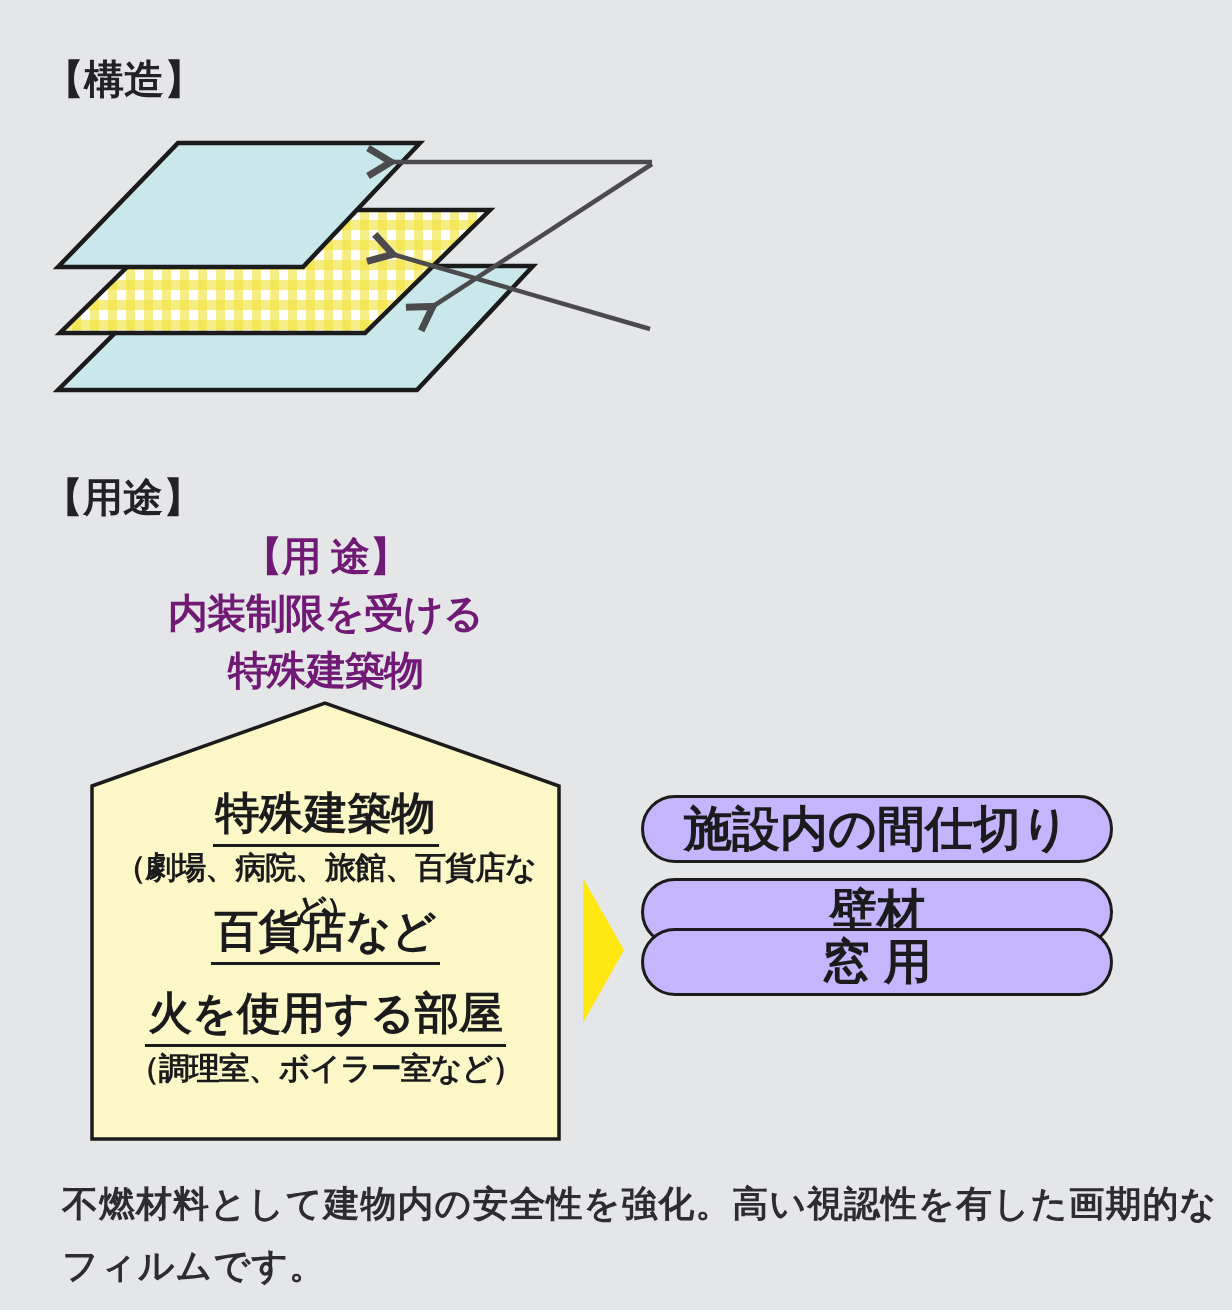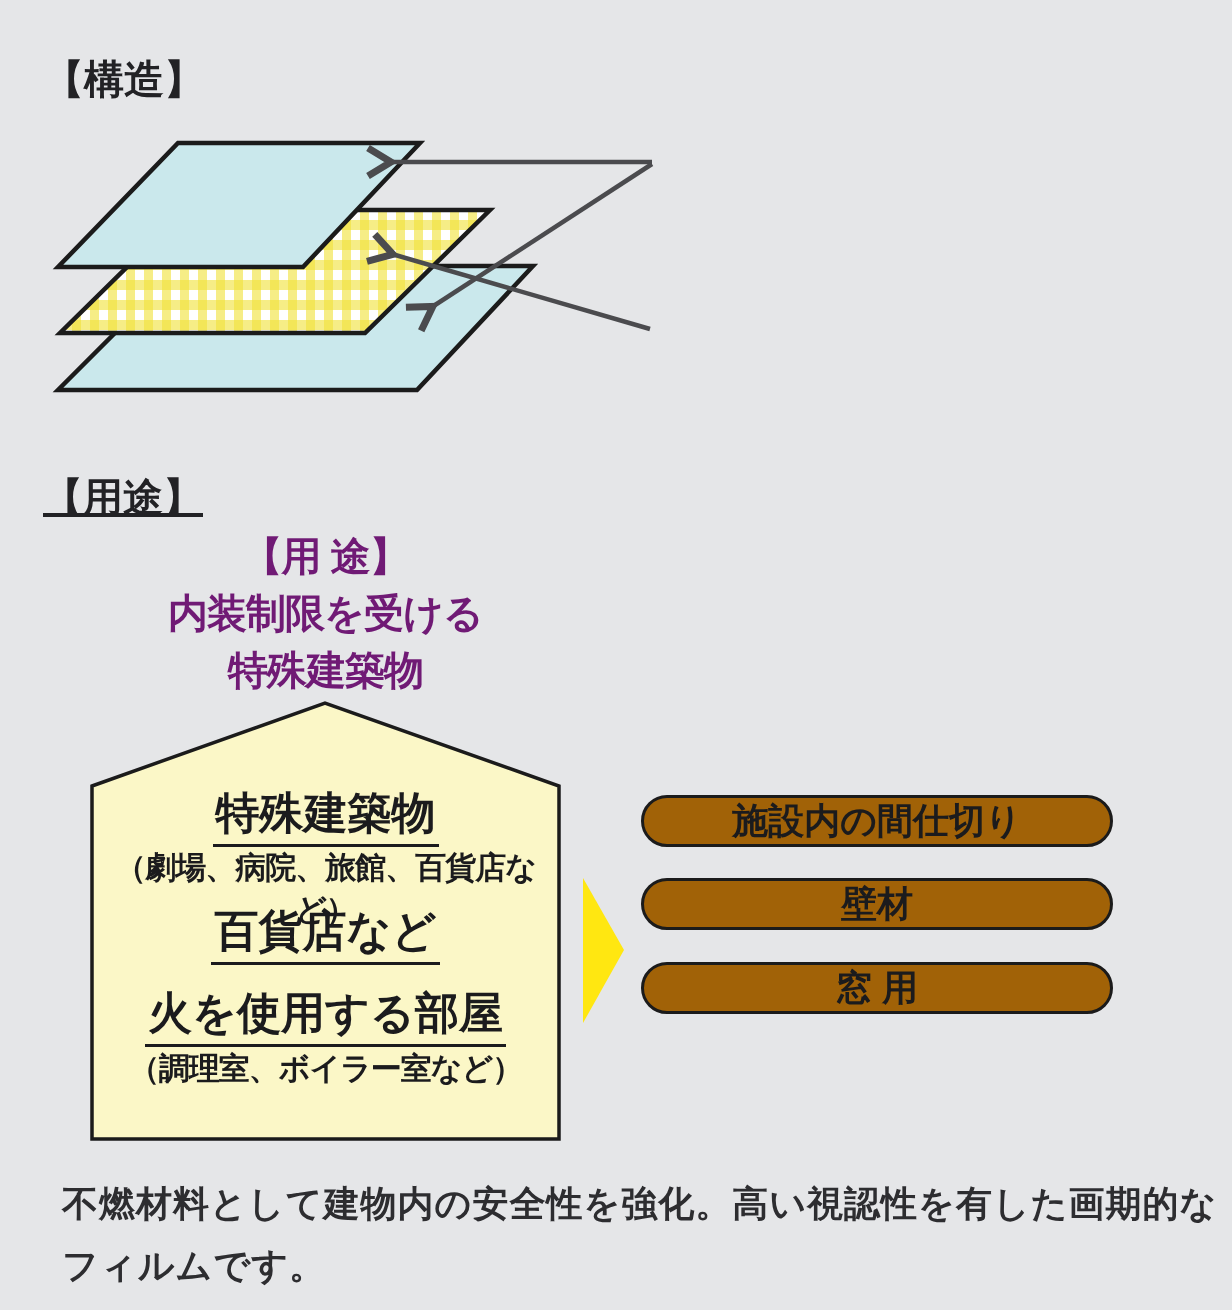--- a/index.html
+++ b/index.html
@@ -25,25 +25,25 @@
   }
   .house-line{
     position:absolute;left:92px;width:467px;text-align:center;color:#1B1B1D;
   }
   .house-big{font-size:44px;font-weight:700;line-height:1.15;}
   .house-big .u{
     display:inline-block;border-bottom:3px solid #1B1B1D;padding:0 3px 5px 3px;
   }
   .house-note{font-size:31px;font-weight:700;letter-spacing:-1px;}
   .pill{
-    position:absolute;left:641px;width:472px;height:52px;
-    background:#a16207;border:3px solid #1B1B1B;border-radius:37px;
+    position:absolute;left:641px;width:472px;height:68px;
+    background:#c4b5fd;border:3px solid #1B1B1B;border-radius:37px;
     box-sizing:border-box;
     display:flex;align-items:center;justify-content:center;
-    font-size:36px;font-weight:700;color:#1B1B1D;
+    font-size:48px;font-weight:700;color:#1B1B1D;
   }
   .footer-line{
     position:absolute;left:62px;
     font-size:36px;font-weight:700;color:#2D2D30;letter-spacing:1px;
   }
 </style>
 </head>
 <body>
 
 <div class="canvas">
@@ -72,21 +72,21 @@
 
     <polygon points="92,786 325,703 559,786 559,1139 92,1139" fill="#FBF7C7" stroke="#1B1B1B" stroke-width="3.5"></polygon>
 
     <polygon points="583,878 583,1023 624,950" fill="#FFE711"></polygon>
   </svg>
 
   <div class="txt sec-header" style="left:44px;top:52px;">【構造】</div>
 
 
 
-  <div class="txt sec-header" style="left:43px;top:470px;text-decoration:underline;">【用途】</div>
+  <div class="txt sec-header" style="left:43px;top:470px;">【用途】</div>
 
   <div class="title-block">
     <div>【用 途】</div>
     <div>内装制限を受ける</div>
     <div>特殊建築物</div>
   </div>
 
   <div class="house-line house-big" style="top:788px;">
     <span class="u">特殊建築物</span>
   </div>
@@ -100,20 +100,20 @@
     <span class="u">火を使用する部屋</span>
   </div>
   <div class="house-line house-note" style="top:1048px;">（調理室、ボイラー室など）</div>
 
   <div class="pill" style="top:795px;">
     <span>施設内の間仕切り</span>
   </div>
   <div class="pill" style="top:878px;">
     <span>壁材</span>
   </div>
-  <div class="pill" style="top:962px;">
+  <div class="pill" style="top:928px;">
     <span>窓 用</span>
   </div>
 
   <div class="footer-line" style="top:1180px;">不燃材料として建物内の安全性を強化。高い視認性を有した画期的な</div>
   <div class="footer-line" style="top:1242px;">フィルムです。</div>
 
 </div>
 
 </body></html>

